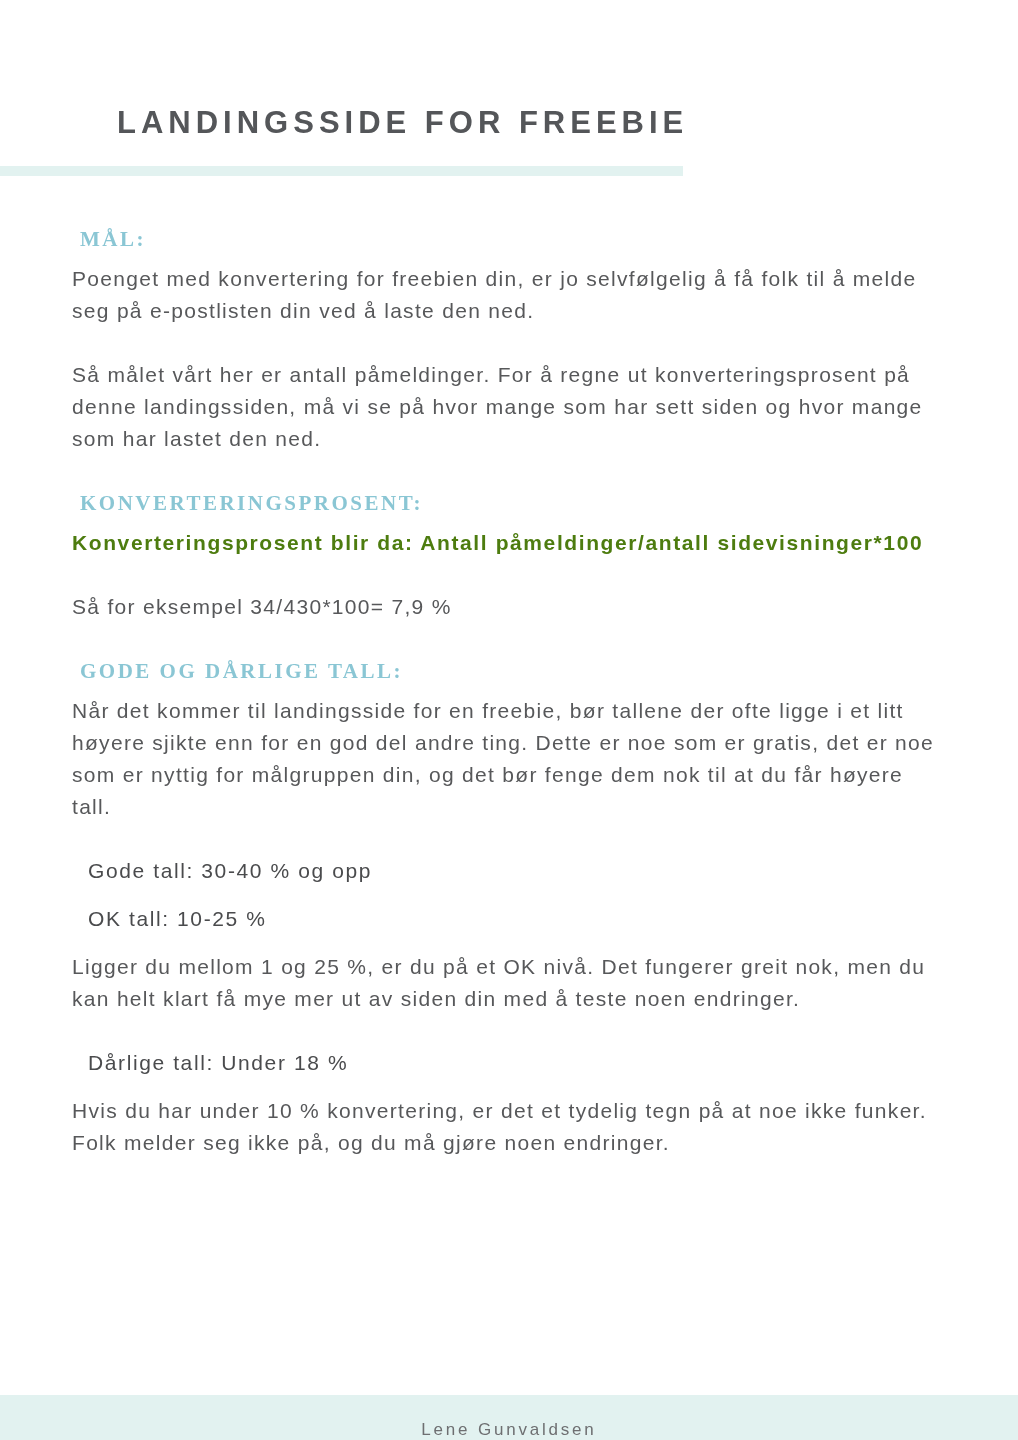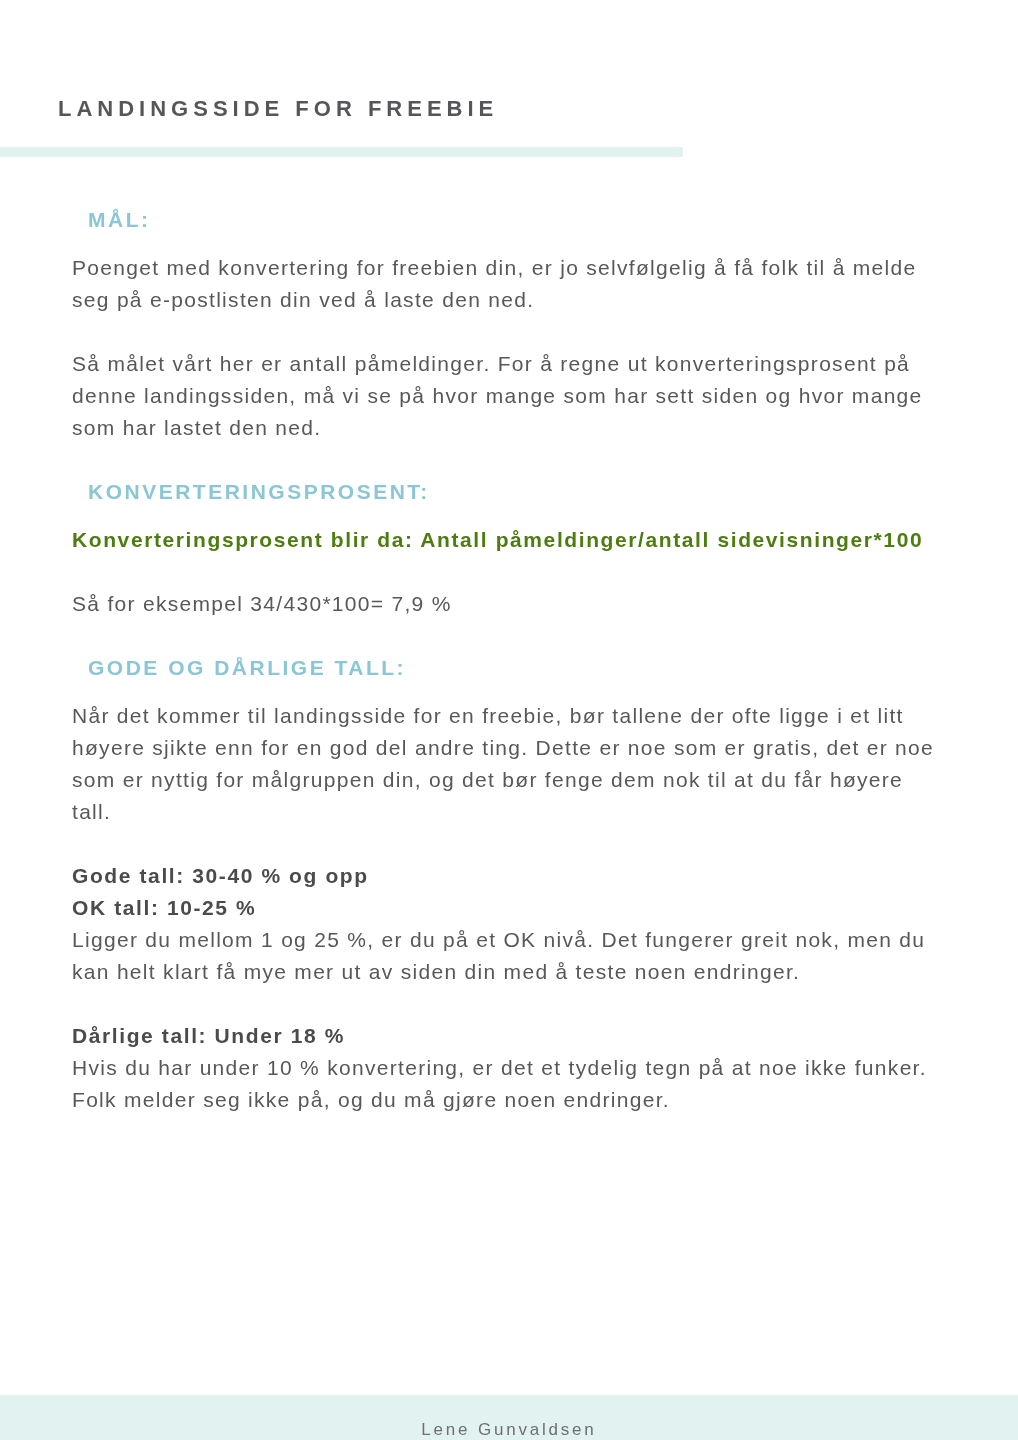--- a/index.html
+++ b/index.html
@@ -9,23 +9,23 @@
   }
   .page {
     position: relative;
     width: 1018px;
     height: 1440px;
     background: #ffffff;
     overflow: hidden;
     font-family: "Liberation Sans", sans-serif;
   }
   .page-title {
-    margin: 0;
-    padding: 96px 0 0 58px;
-    font-size: 22px;
+    margin: 9px;
+    padding: 96px 0 0 108px;
+    font-size: 31px;
     font-weight: 700;
     letter-spacing: 5px;
     color: #545659;
   }
   .title-underline {
     margin-top: 25px;
     width: 683px;
     height: 10px;
     background: #e2f2f0;
   }
@@ -37,37 +37,38 @@
     letter-spacing: 1.3px;
     color: #57585a;
   }
   .content p {
     margin: 0 0 32px 0;
   }
   .content p:last-child {
     margin-bottom: 16px;
   }
   .section-heading {
-    margin: 16px;
+    margin: 8px;
     font-size: 21px;
     line-height: 32px;
     font-weight: 700;
     letter-spacing: 2.5px;
     color: #8ac6d4;
+    font-family: Liberation Serif, serif;
   }
   .bold-paragraph {
     font-weight: 700;
     color: #4d7c0f;
     letter-spacing: 1.6px;
   }
   .sub-heading {
-    margin: 0;
+    margin: 16px;
     font-size: 21px;
     line-height: 32px;
-    font-weight: 700;
+    font-weight: 400;
     letter-spacing: 1.6px;
     color: #4a4b4d;
   }
   .footer-bar {
     position: absolute;
     left: 0;
     bottom: 0;
     width: 100%;
     height: 45px;
     background: #e2f2f0;

